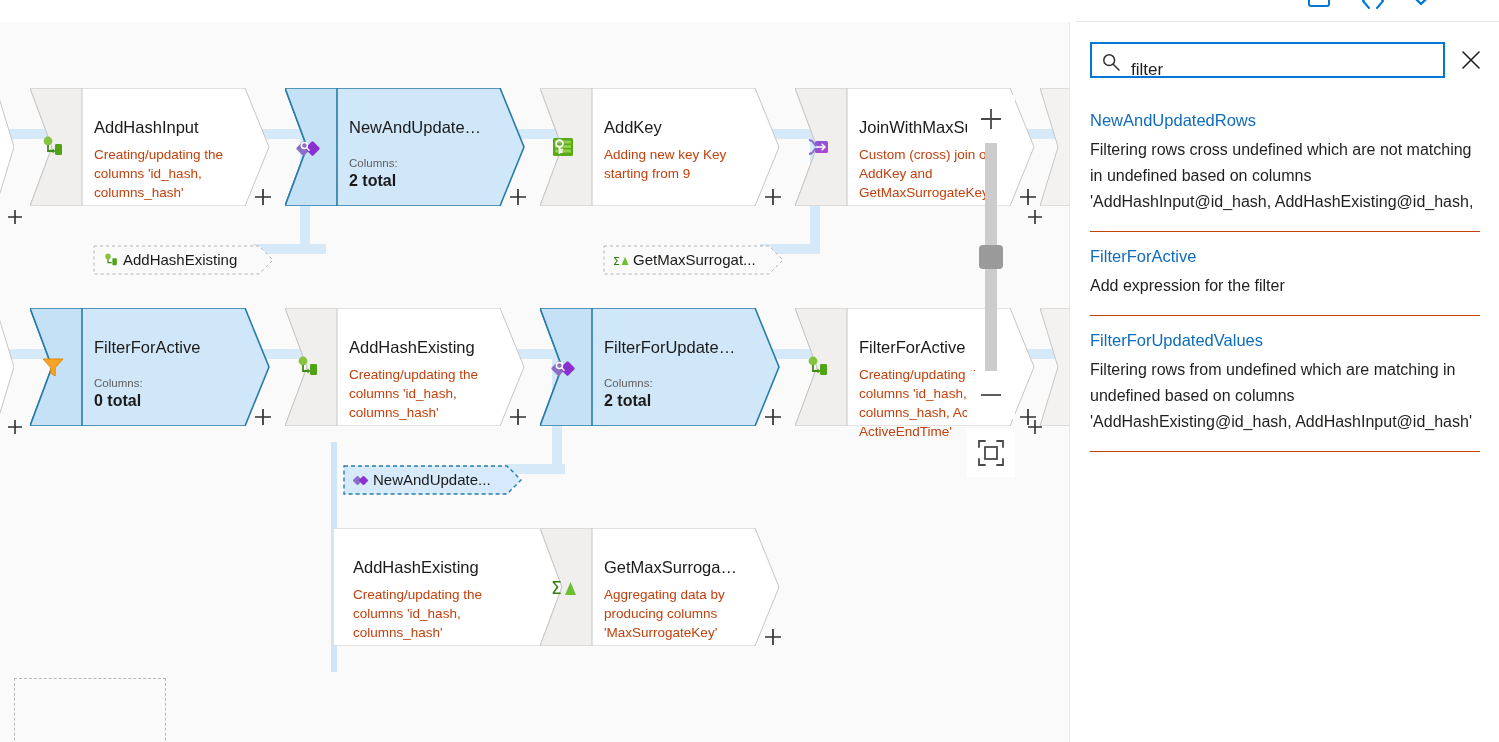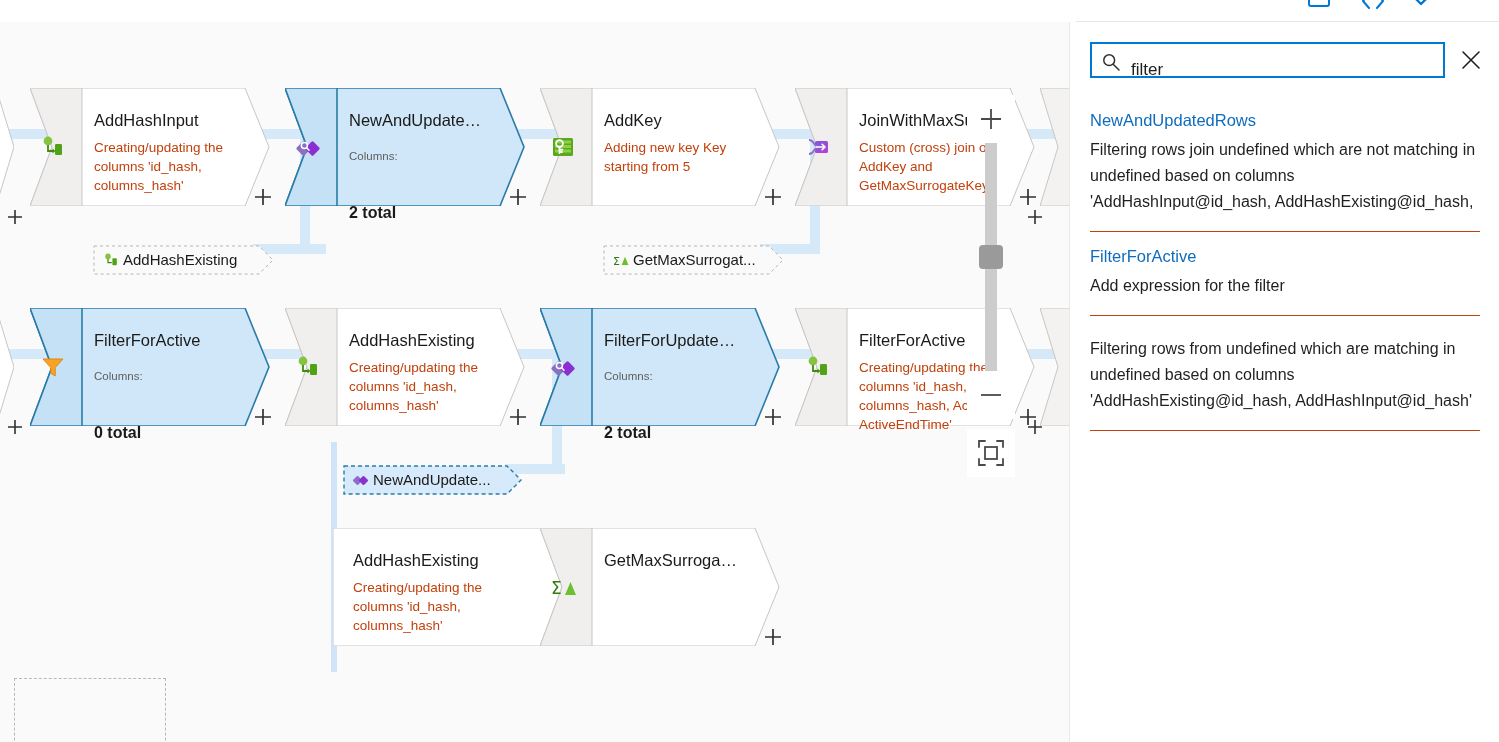--- a/index.html
+++ b/index.html
@@ -24,27 +24,27 @@
   
   .pipe{position:absolute;background:#d6e9f8;}
 
   
   .node{position:absolute;height:118px;}
   .node .shape{position:absolute;inset:0;}
   .node .shape svg{display:block;width:100%;height:100%;}
   .node .ico{position:absolute;left:10px;top:50%;transform:translateY(-50%);
              width:26px;height:26px;z-index:3;}
   .node .ico svg{display:block;width:26px;height:26px;}
-  .node .body{position:absolute;left:58px;top:4px;right:34px;height:151px;z-index:3;
+  .node .body{position:absolute;left:58px;top:11px;right:34px;height:151px;z-index:3;
               padding:18px 6px 12px 6px;box-sizing:border-box;overflow:hidden;}
   .node .title{font-size:16.5px;line-height:20px;color:#1b1a19;white-space:nowrap;
                overflow:hidden;text-overflow:ellipsis;}
   .node .desc{margin-top:8px;font-size:13.5px;line-height:19px;color:#c2410c;}
   .node .colcap{margin-top:19px;font-size:11.5px;line-height:14px;color:#605e5c;}
-  .node .colval{font-size:16px;line-height:21px;color:#1b1a19;font-weight:bold;margin-top:39px;}
+  .node .colval{font-size:16px;line-height:21px;color:#1b1a19;font-weight:bold;}
   .node .plus{position:absolute;right:-4px;bottom:-2px;width:22px;height:22px;z-index:4;
               color:#323130;}
   .node .plus svg{display:block;width:22px;height:22px;}
 
   
   .refpill{position:absolute;height:30px;}
   .refpill .shape{position:absolute;inset:0;}
   .refpill .shape svg{display:block;width:100%;height:100%;}
   .refpill .ico{position:absolute;left:10px;top:50%;transform:translateY(-50%);
                 width:16px;height:16px;z-index:2;}
@@ -243,21 +243,21 @@
           <rect x="3" y="4" width="20" height="18" rx="1.5" fill="#5aa81c"></rect>
           <rect x="5" y="6.5" width="16" height="3" fill="#8fd04a"></rect>
           <rect x="5" y="11" width="16" height="3" fill="#8fd04a"></rect>
           <rect x="5" y="15.5" width="16" height="3" fill="#8fd04a"></rect>
           <circle cx="9.5" cy="9.5" r="3.4" fill="none" stroke="#ffffff" stroke-width="1.8"></circle>
           <path d="M9.5 12.8 V19 M9.5 15.6 H12.4 M9.5 18 H12" stroke="#ffffff" stroke-width="1.8" stroke-linecap="round"></path>
         </svg>
       </div>
       <div class="body">
         <div class="title">AddKey</div>
-        <div class="desc">Adding new key Key starting from 5</div>
+        <div class="desc">Adding new key Key starting from 9</div>
       </div>
       <div class="plus">
         <svg viewBox="0 0 22 22">
             <path d="M11 3 V19 M3 11 H19" stroke="#323130" stroke-width="1.7"></path>
           </svg>
       </div>
     </div>
 
     <div class="node" style="left:795px;top:66px;width:240px;z-index:6;">
       <div class="shape">
@@ -418,20 +418,21 @@
         </svg>
       </div>
       <div class="ico">
         <svg viewBox="0 0 26 26">
           <text x="1" y="20" font-family="DejaVu Sans, sans-serif" font-size="17" fill="#2f7d0f">Σ</text>
           <path d="M15 21 L20.5 8 L26 21 Z" fill="#6cbf2e"></path>
         </svg>
       </div>
       <div class="body">
         <div class="title">GetMaxSurrogate...</div>
+        <div class="desc">Aggregating data by producing columns 'MaxSurrogateKey'</div>
       </div>
       <div class="plus">
         <svg viewBox="0 0 22 22">
             <path d="M11 3 V19 M3 11 H19" stroke="#323130" stroke-width="1.7"></path>
           </svg>
       </div>
     </div>
 
     <div class="refpill" style="left:93px;top:223px;width:182px;z-index:7;">
       <div class="shape">
@@ -518,28 +519,29 @@
         <svg viewBox="0 0 26 26">
             <path d="M5 5 L21 21 M21 5 L5 21" stroke="#201f1e" stroke-width="1.6" stroke-linecap="round"></path>
           </svg>
       </button>
     </div>
 
     <div class="results">
 
       <div class="result">
         <div class="rtitle">NewAndUpdatedRows</div>
-        <div class="rdesc">Filtering rows join undefined which are not matching in undefined based on columns 'AddHashInput@id_hash, AddHashExisting@id_hash,</div>
+        <div class="rdesc">Filtering rows cross undefined which are not matching in undefined based on columns 'AddHashInput@id_hash, AddHashExisting@id_hash,</div>
       </div>
 
       <div class="result">
         <div class="rtitle">FilterForActive</div>
         <div class="rdesc">Add expression for the filter</div>
       </div>
 
       <div class="result">
+        <div class="rtitle">FilterForUpdatedValues</div>
         <div class="rdesc">Filtering rows from undefined which are matching in undefined based on columns 'AddHashExisting@id_hash, AddHashInput@id_hash'</div>
       </div>
 
     </div>
   </div>
 
 </div>
 
 </body></html>

